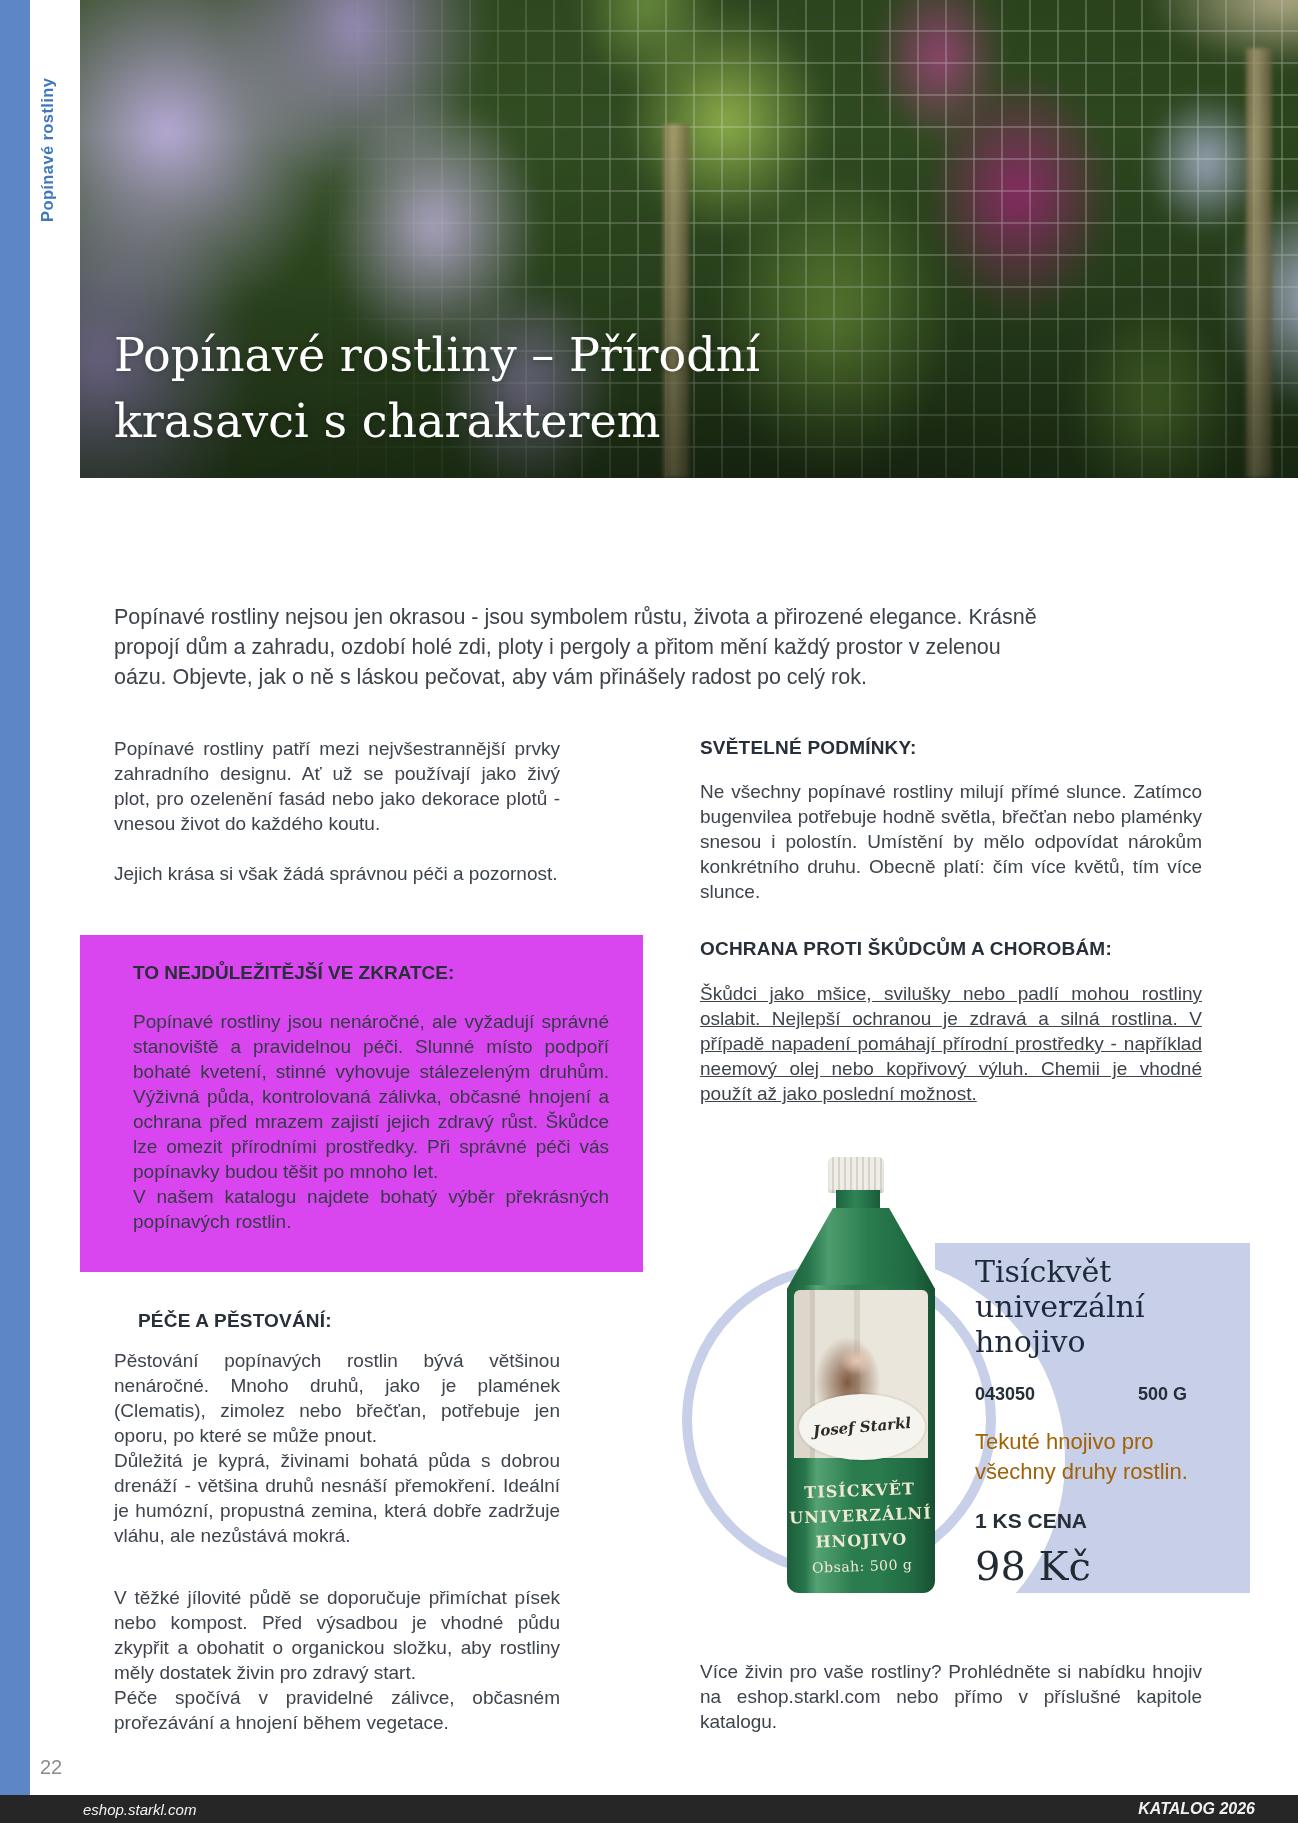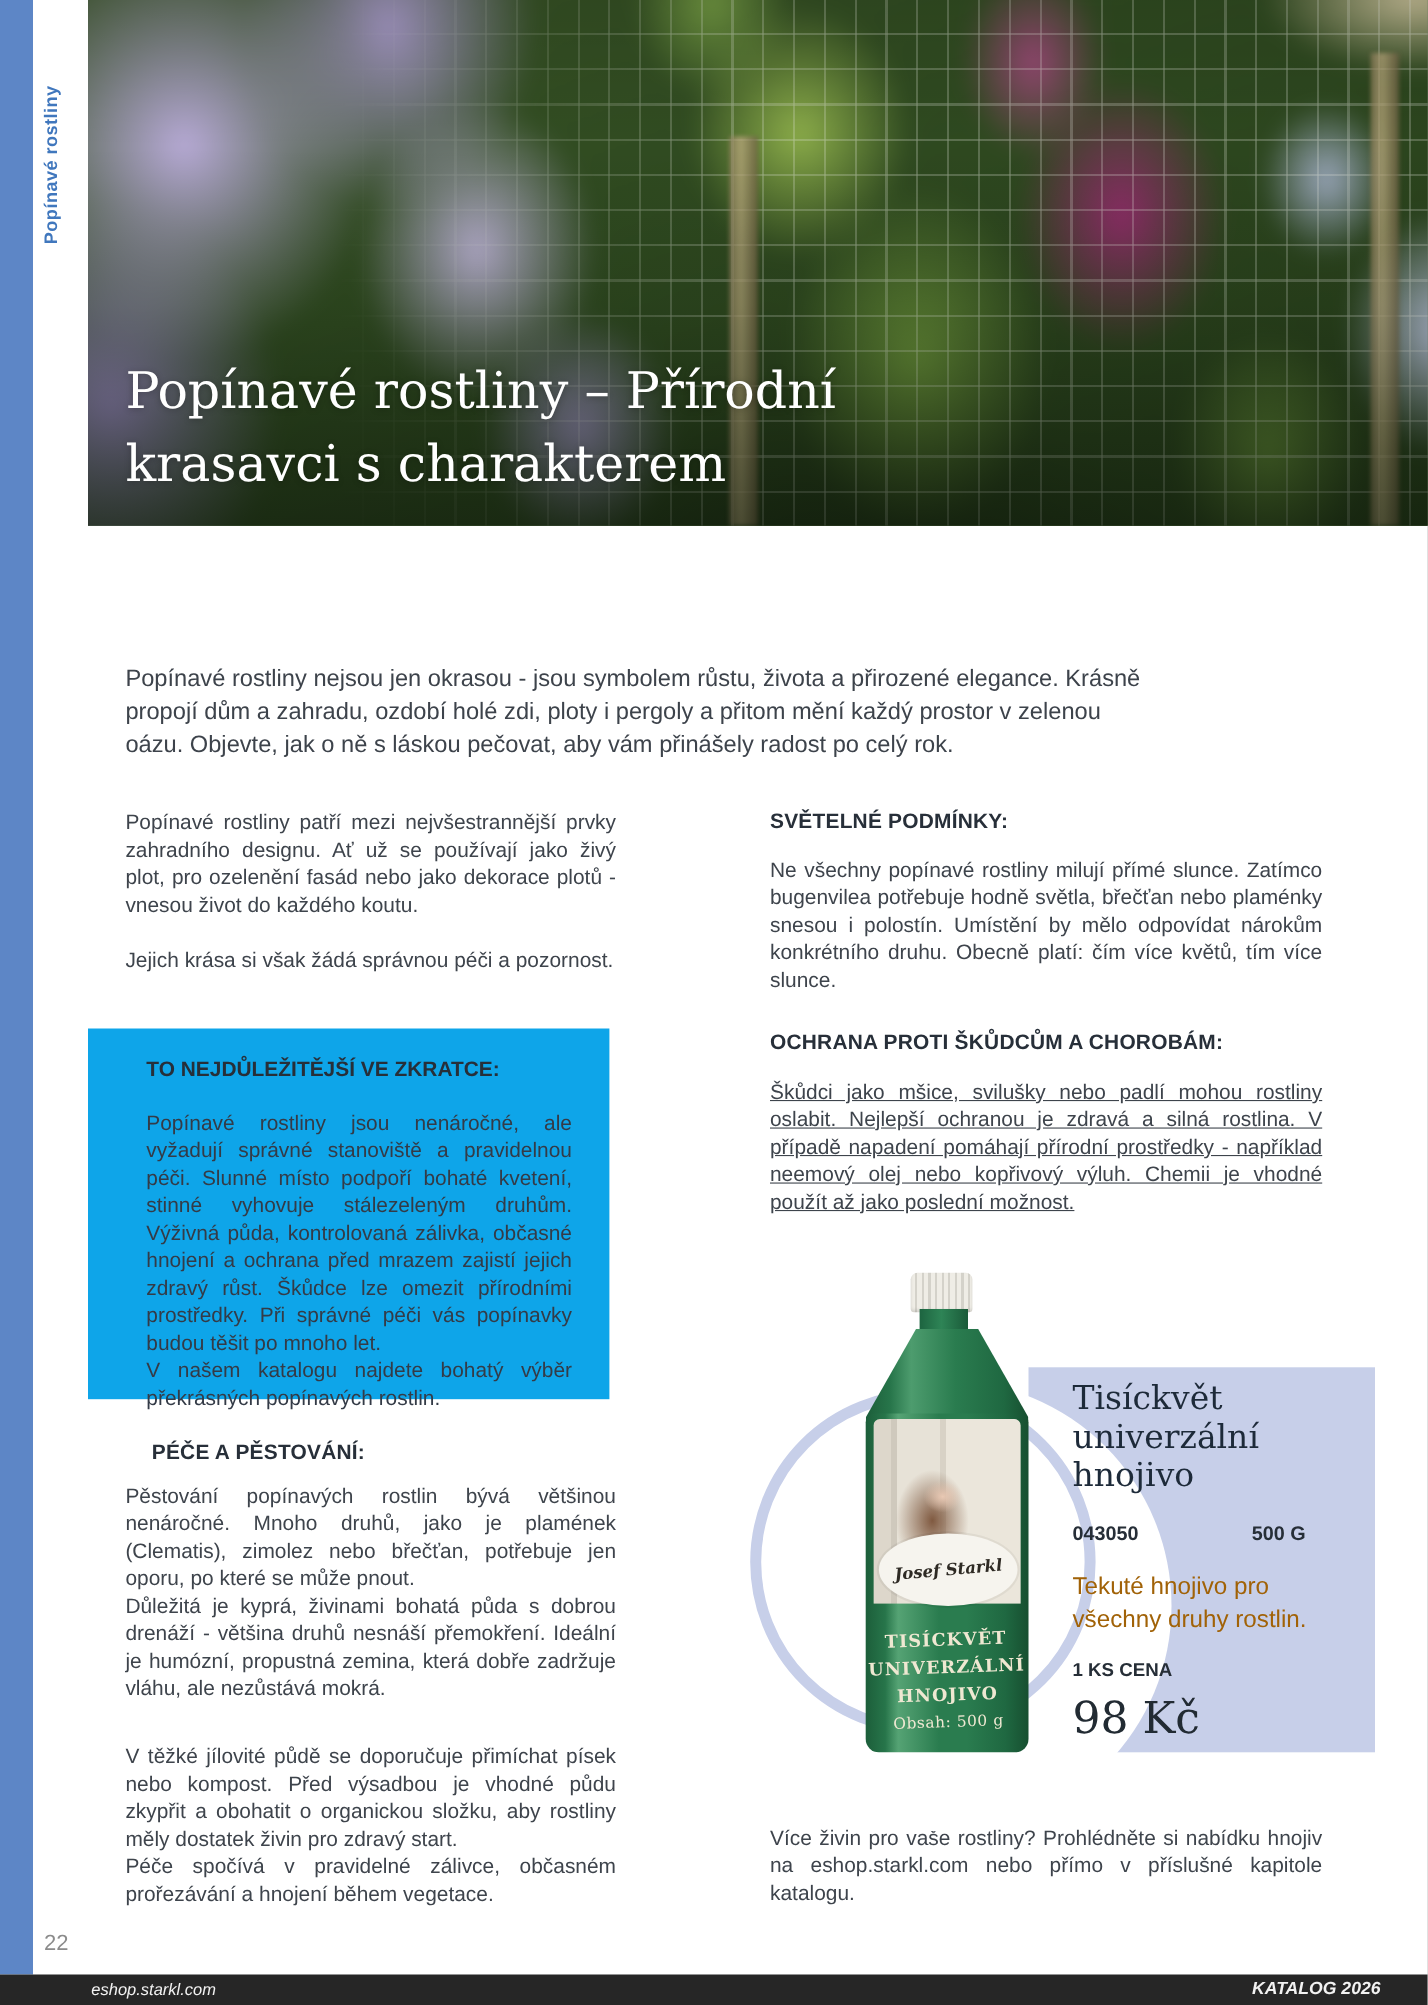--- a/index.html
+++ b/index.html
@@ -46,36 +46,36 @@
     background:linear-gradient(180deg, rgba(0,0,0,.10), rgba(0,0,0,0) 28%, rgba(8,16,6,.12) 58%, rgba(10,18,8,.52) 100%);}
   .hero-title{position:absolute;left:34px;top:322px;color:#ffffff;
     font-family:"DejaVu Serif","Liberation Serif",serif;font-size:46px;line-height:66px;font-weight:500;
     text-shadow:0 1px 6px rgba(0,0,0,.25);}
 
   
   .h-sec{position:absolute;font-size:19px;font-weight:700;color:#272f39;letter-spacing:.2px;}
   .body-txt{position:absolute;font-size:19px;line-height:25px;color:#3e444c;text-align:justify;text-align-last:left;}
   .intro{position:absolute;left:114px;top:602px;width:932px;font-size:21.5px;line-height:30px;color:#3d434b;}
 
-  .box{position:absolute;left:80px;top:935px;width:474px;height:337px;background:#0ea5e9;box-sizing:border-box;
+  .box{position:absolute;left:80px;top:935px;width:563px;height:337px;background:#d946ef;box-sizing:border-box;
     padding:27px 34px 0 53px;}
   .box .h-box{position:static;font-size:19px;font-weight:700;color:#272f39;margin-bottom:25px;}
   .box .box-body{font-size:19px;line-height:25px;color:#343b47;text-align:justify;text-align-last:left;}
 
   
   .panel{position:absolute;left:935px;top:1243px;width:315px;height:350px;background:#c7cfe9;z-index:1;}
   .disc{position:absolute;left:655px;top:1255px;width:410px;height:410px;border-radius:50%;background:#ffffff;z-index:2;}
   .ring{position:absolute;left:682px;top:1263px;width:314px;height:314px;border-radius:50%;
     border:10px solid #c7cfe9;box-sizing:border-box;z-index:3;}
   .panel-content{position:absolute;left:975px;top:1254px;width:250px;z-index:5;}
   .prod-title{font-family:"DejaVu Serif","Liberation Serif",serif;font-size:30px;line-height:35px;color:#1d2a39;}
   .prod-row{display:flex;justify-content:space-between;width:212px;margin-top:25px;
     font-size:18px;font-weight:700;color:#262e37;}
   .prod-desc{margin-top:22px;width:235px;font-size:22px;line-height:30px;color:#a16207;}
-  .prod-pricelabel{margin-top:22px;font-size:17px;font-weight:700;color:#262e37;}
+  .prod-pricelabel{margin-top:22px;font-size:21px;font-weight:700;color:#262e37;}
   .prod-price{margin-top:10px;font-family:"DejaVu Serif","Liberation Serif",serif;font-size:40px;color:#222b33;}
 
   
   .bottle{position:absolute;z-index:4;}
   .cap{position:absolute;left:828px;top:1157px;width:56px;height:36px;border-radius:6px 6px 3px 3px;
     background:repeating-linear-gradient(90deg,#efede6 0 4px,#d4d2ca 4px 6px);box-shadow:inset 0 -2px 3px rgba(0,0,0,.12);}
   .neck-ring{position:absolute;left:836px;top:1190px;width:44px;height:24px;background:linear-gradient(90deg,#1d6440,#2e8456 45%,#1a5a39);}
   .shoulder{position:absolute;left:787px;top:1208px;width:148px;height:84px;
     background:linear-gradient(90deg,#1c5e3a,#27754a 15%,#4d9c6e 28%,#2a7c4f 55%,#1f6841 85%,#174f30);
     clip-path:polygon(31% 0,69% 0,100% 96%,100% 100%,0 100%,0 96%);}

